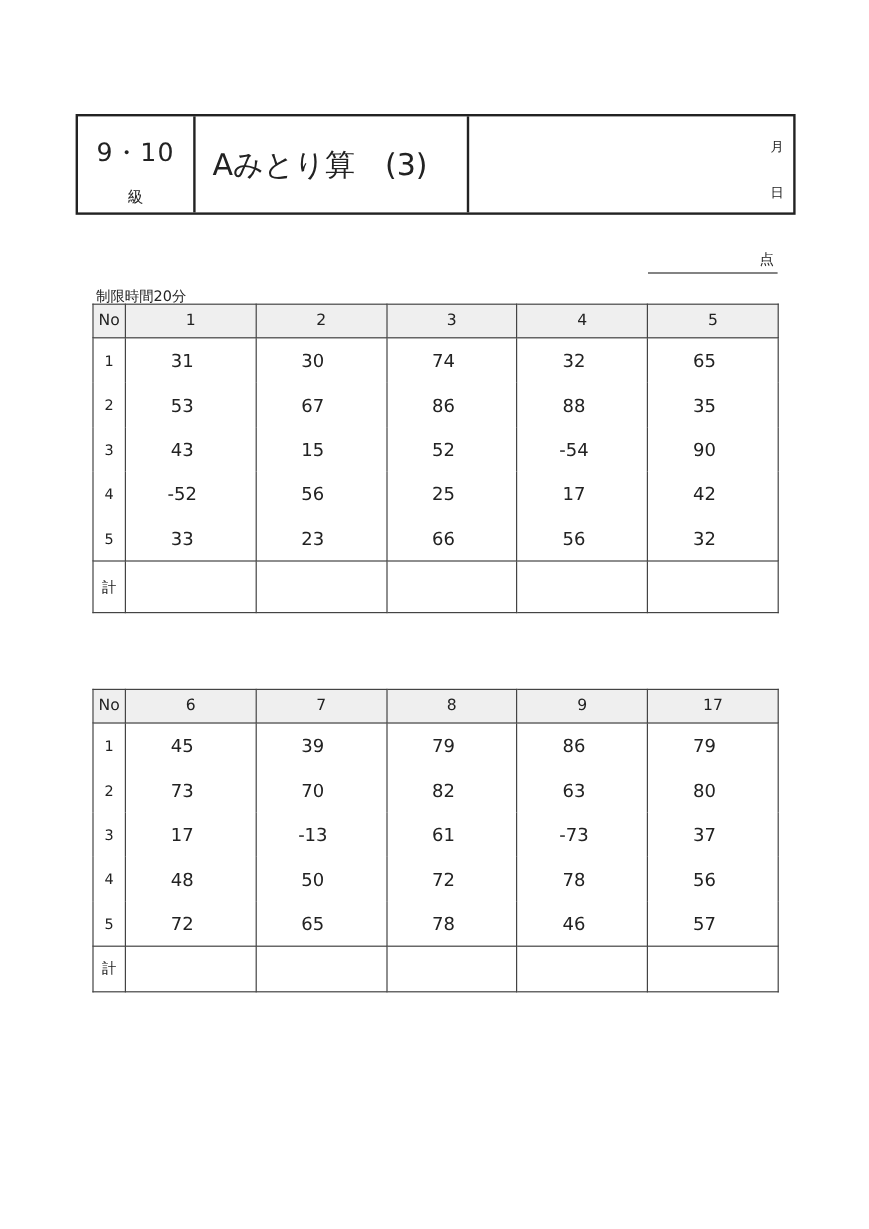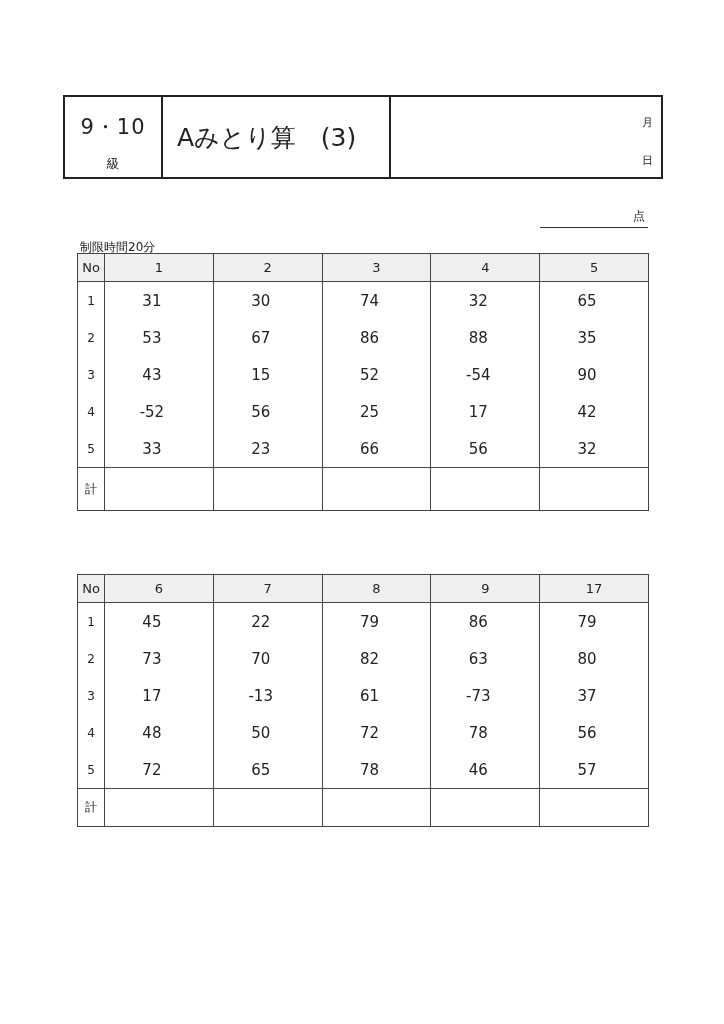--- a/index.html
+++ b/index.html
@@ -147,21 +147,21 @@
       <th>7</th>
       <th>8</th>
       <th>9</th>
       <th>17</th>
     </tr>
   </thead>
   <tbody>
     <tr class="data first">
       <td class="no">1</td>
       <td class="val">45</td>
-      <td class="val">22</td>
+      <td class="val">39</td>
       <td class="val">79</td>
       <td class="val">86</td>
       <td class="val">79</td>
     </tr>
     <tr class="data">
       <td class="no">2</td>
       <td class="val">73</td>
       <td class="val">70</td>
       <td class="val">82</td>
       <td class="val">63</td>

